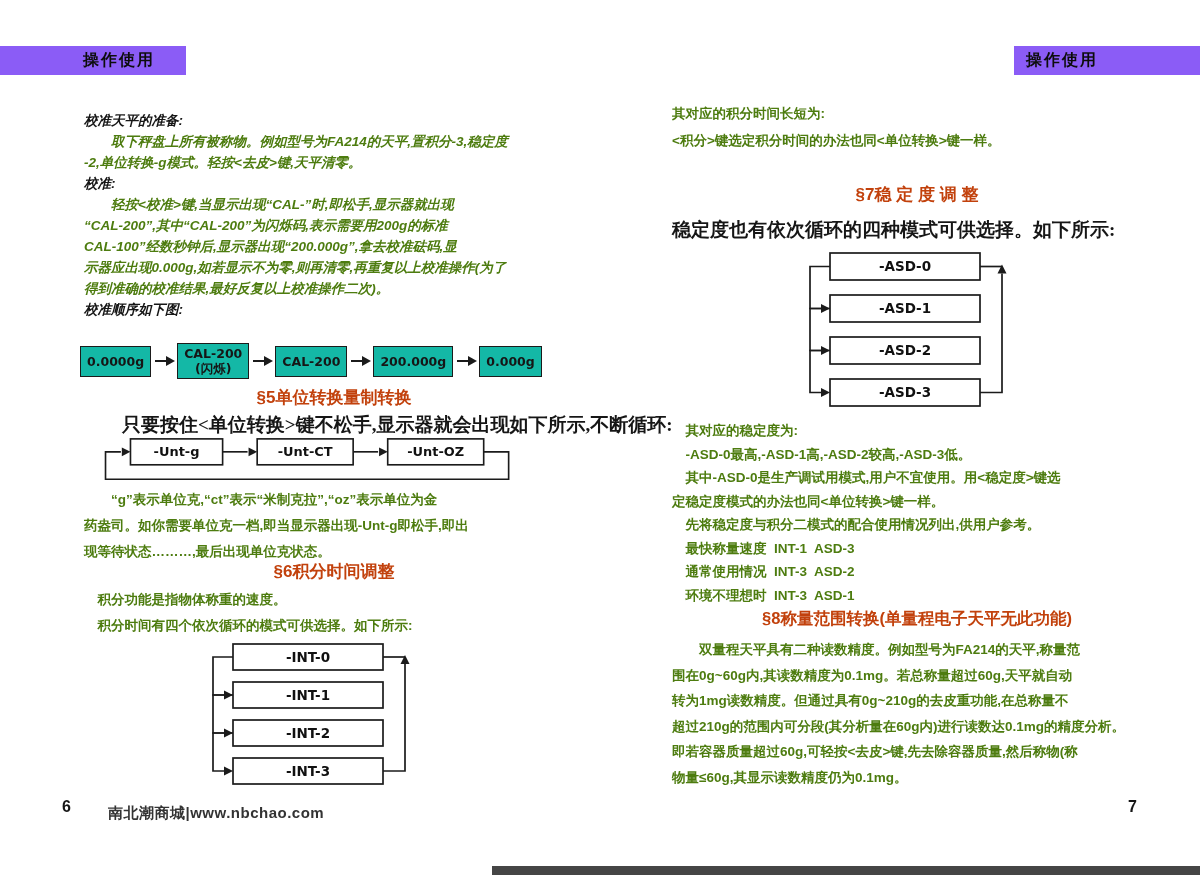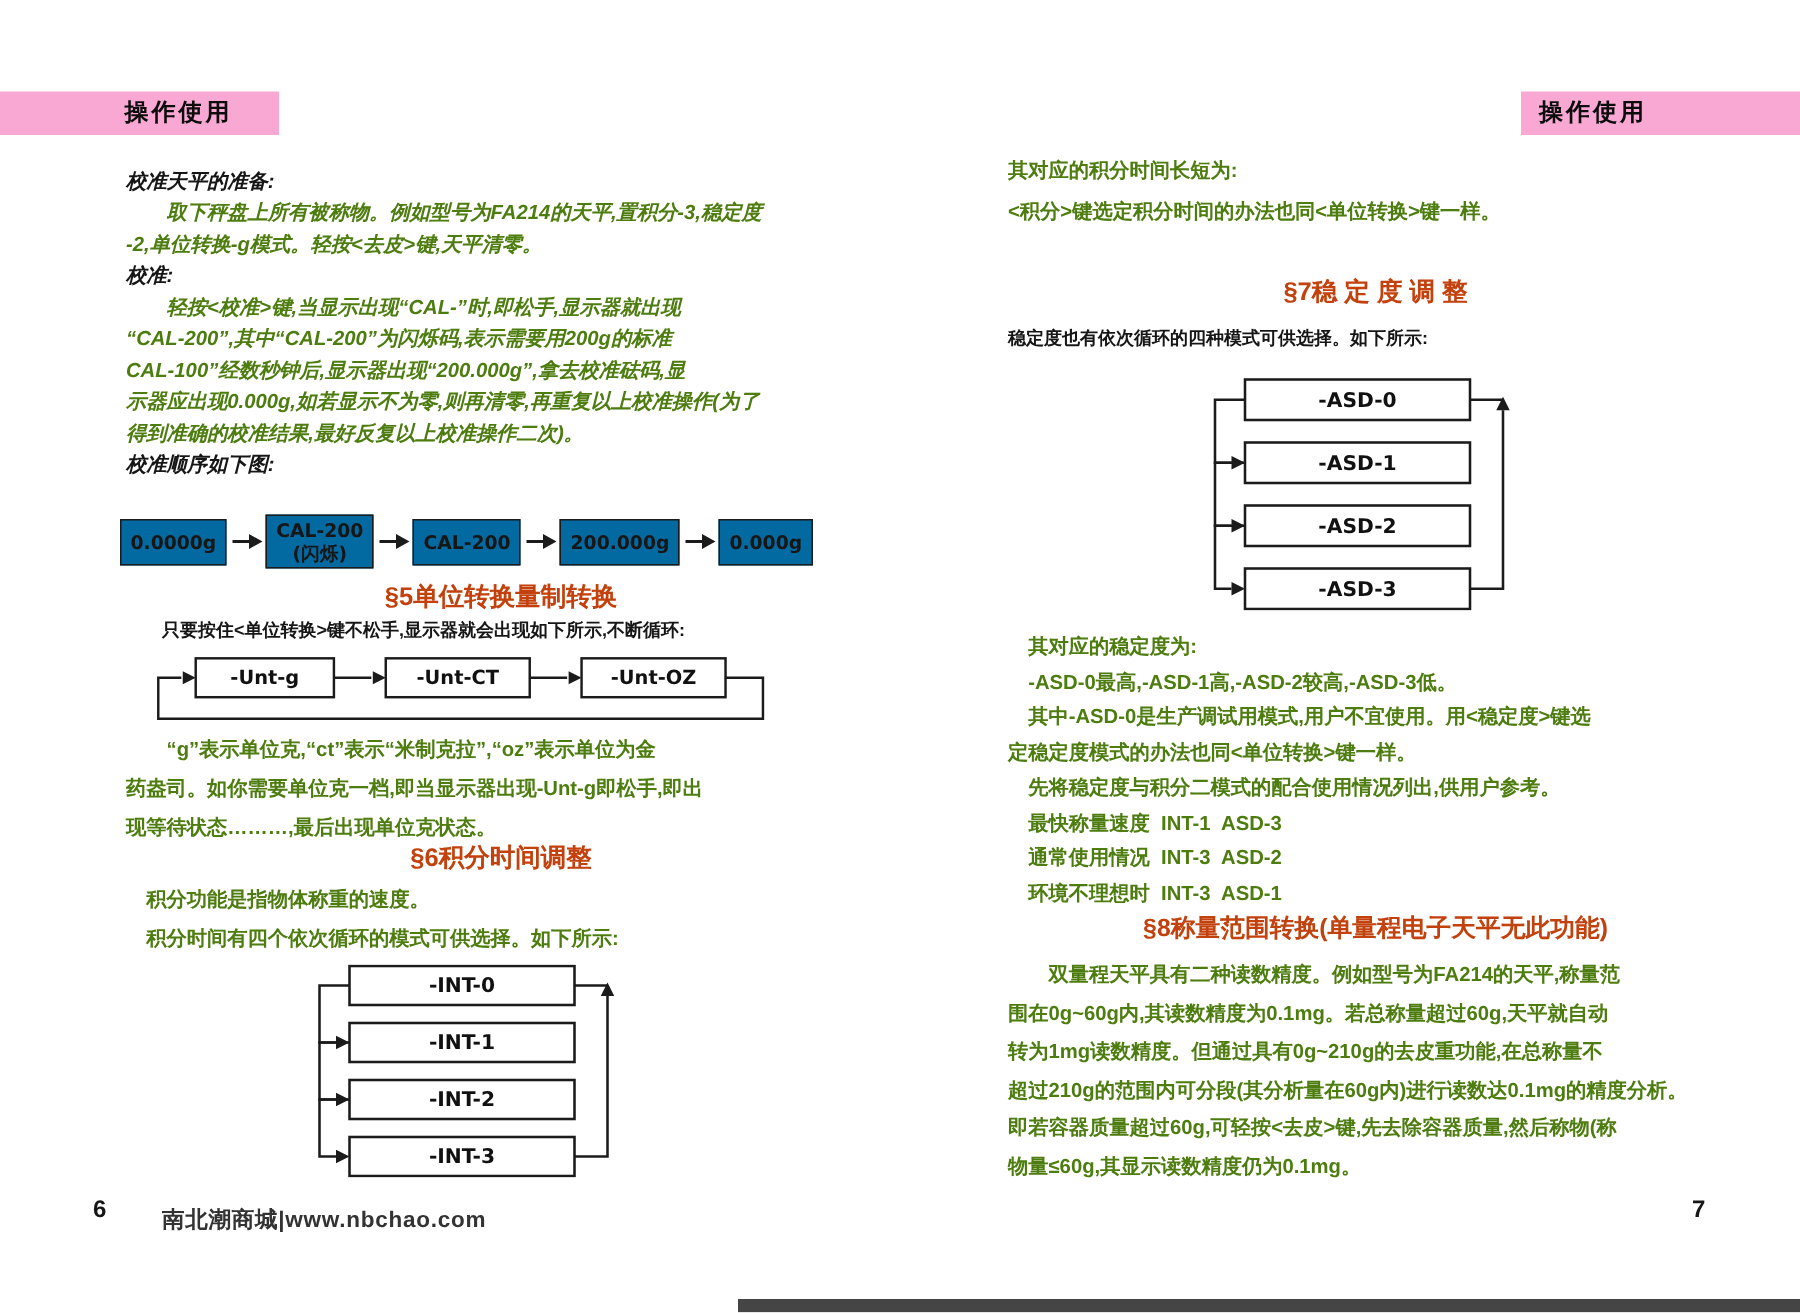--- a/index.html
+++ b/index.html
@@ -1,35 +1,35 @@
 <!DOCTYPE html>
 <html><head>
 <meta charset="utf-8">
 <style>
   * { margin:0; padding:0; box-sizing:border-box; }
   html,body { background:#ffffff; }
   .scan { position:relative; width:1200px; height:875px; background:#fff;
           font-family:"Liberation Sans","DejaVu Sans",sans-serif; color:#161616; overflow:hidden; }
-  .hbar { position:absolute; top:61px; height:29px; width:186px; background:#f9a8d4;
+  .hbar { position:absolute; top:46px; height:29px; width:186px; background:#8b5cf6;
           display:flex; align-items:center; justify-content:center;
           font-size:16px; font-weight:700; color:#0c0c0c; letter-spacing:2px; }
   .hbar.l { left:0; padding-left:52px; }
   .hbar.r { right:0; padding-right:90px; }
   .block { position:absolute; }
   .subhead { font-size:13.5px; font-weight:800; line-height:21px; white-space:pre; }
   .lines .tline { white-space:pre; font-weight:600; font-size:13.5px; color:#4d7c0f; }
   .lh21 .tline  { line-height:21px; }
   .lh235 .tline { line-height:23.5px; }
   .lh255 .tline { line-height:25.5px; }
   .lh26 .tline  { line-height:26px; }
   .lh27 .tline  { line-height:27px; }
-  .oneline { position:absolute; font-size:12px; font-weight:600; white-space:pre; }
+  .oneline { position:absolute; font-size:19px; font-weight:600; white-space:pre;font-family:Liberation Serif, serif; }
   .sectitle { position:absolute; text-align:center; font-weight:800; font-size:17px; color:#c2410c; }
   .calflow { position:absolute; display:flex; align-items:center; column-gap:4px; }
-  .fbox { border:1.8px solid #1b1b1b; background:#0369a1; min-height:31px; padding:2px 6px;
+  .fbox { border:1.8px solid #1b1b1b; background:#14b8a6; min-height:31px; padding:2px 6px;
           display:flex; flex-direction:column; align-items:center; justify-content:center;
           font-size:12.5px; font-weight:700; font-family:"DejaVu Sans",sans-serif; }
   .fbox span { line-height:15px; white-space:pre; }
   .harrow { width:18px; height:2px; background:#1b1b1b; position:relative; flex:0 0 auto; }
   .harrow::after { content:""; position:absolute; right:-2px; top:-4.5px; width:0; height:0;
           border-left:9px solid #1b1b1b; border-top:5.5px solid transparent; border-bottom:5.5px solid transparent; }
   svg.flow { position:absolute; }
   svg.flow rect { fill:#fff; stroke:#1b1b1b; stroke-width:1.7; }
   svg.flow path { fill:none; stroke:#1b1b1b; stroke-width:1.7; }
   svg.flow polygon { fill:#1b1b1b; stroke:none; }

